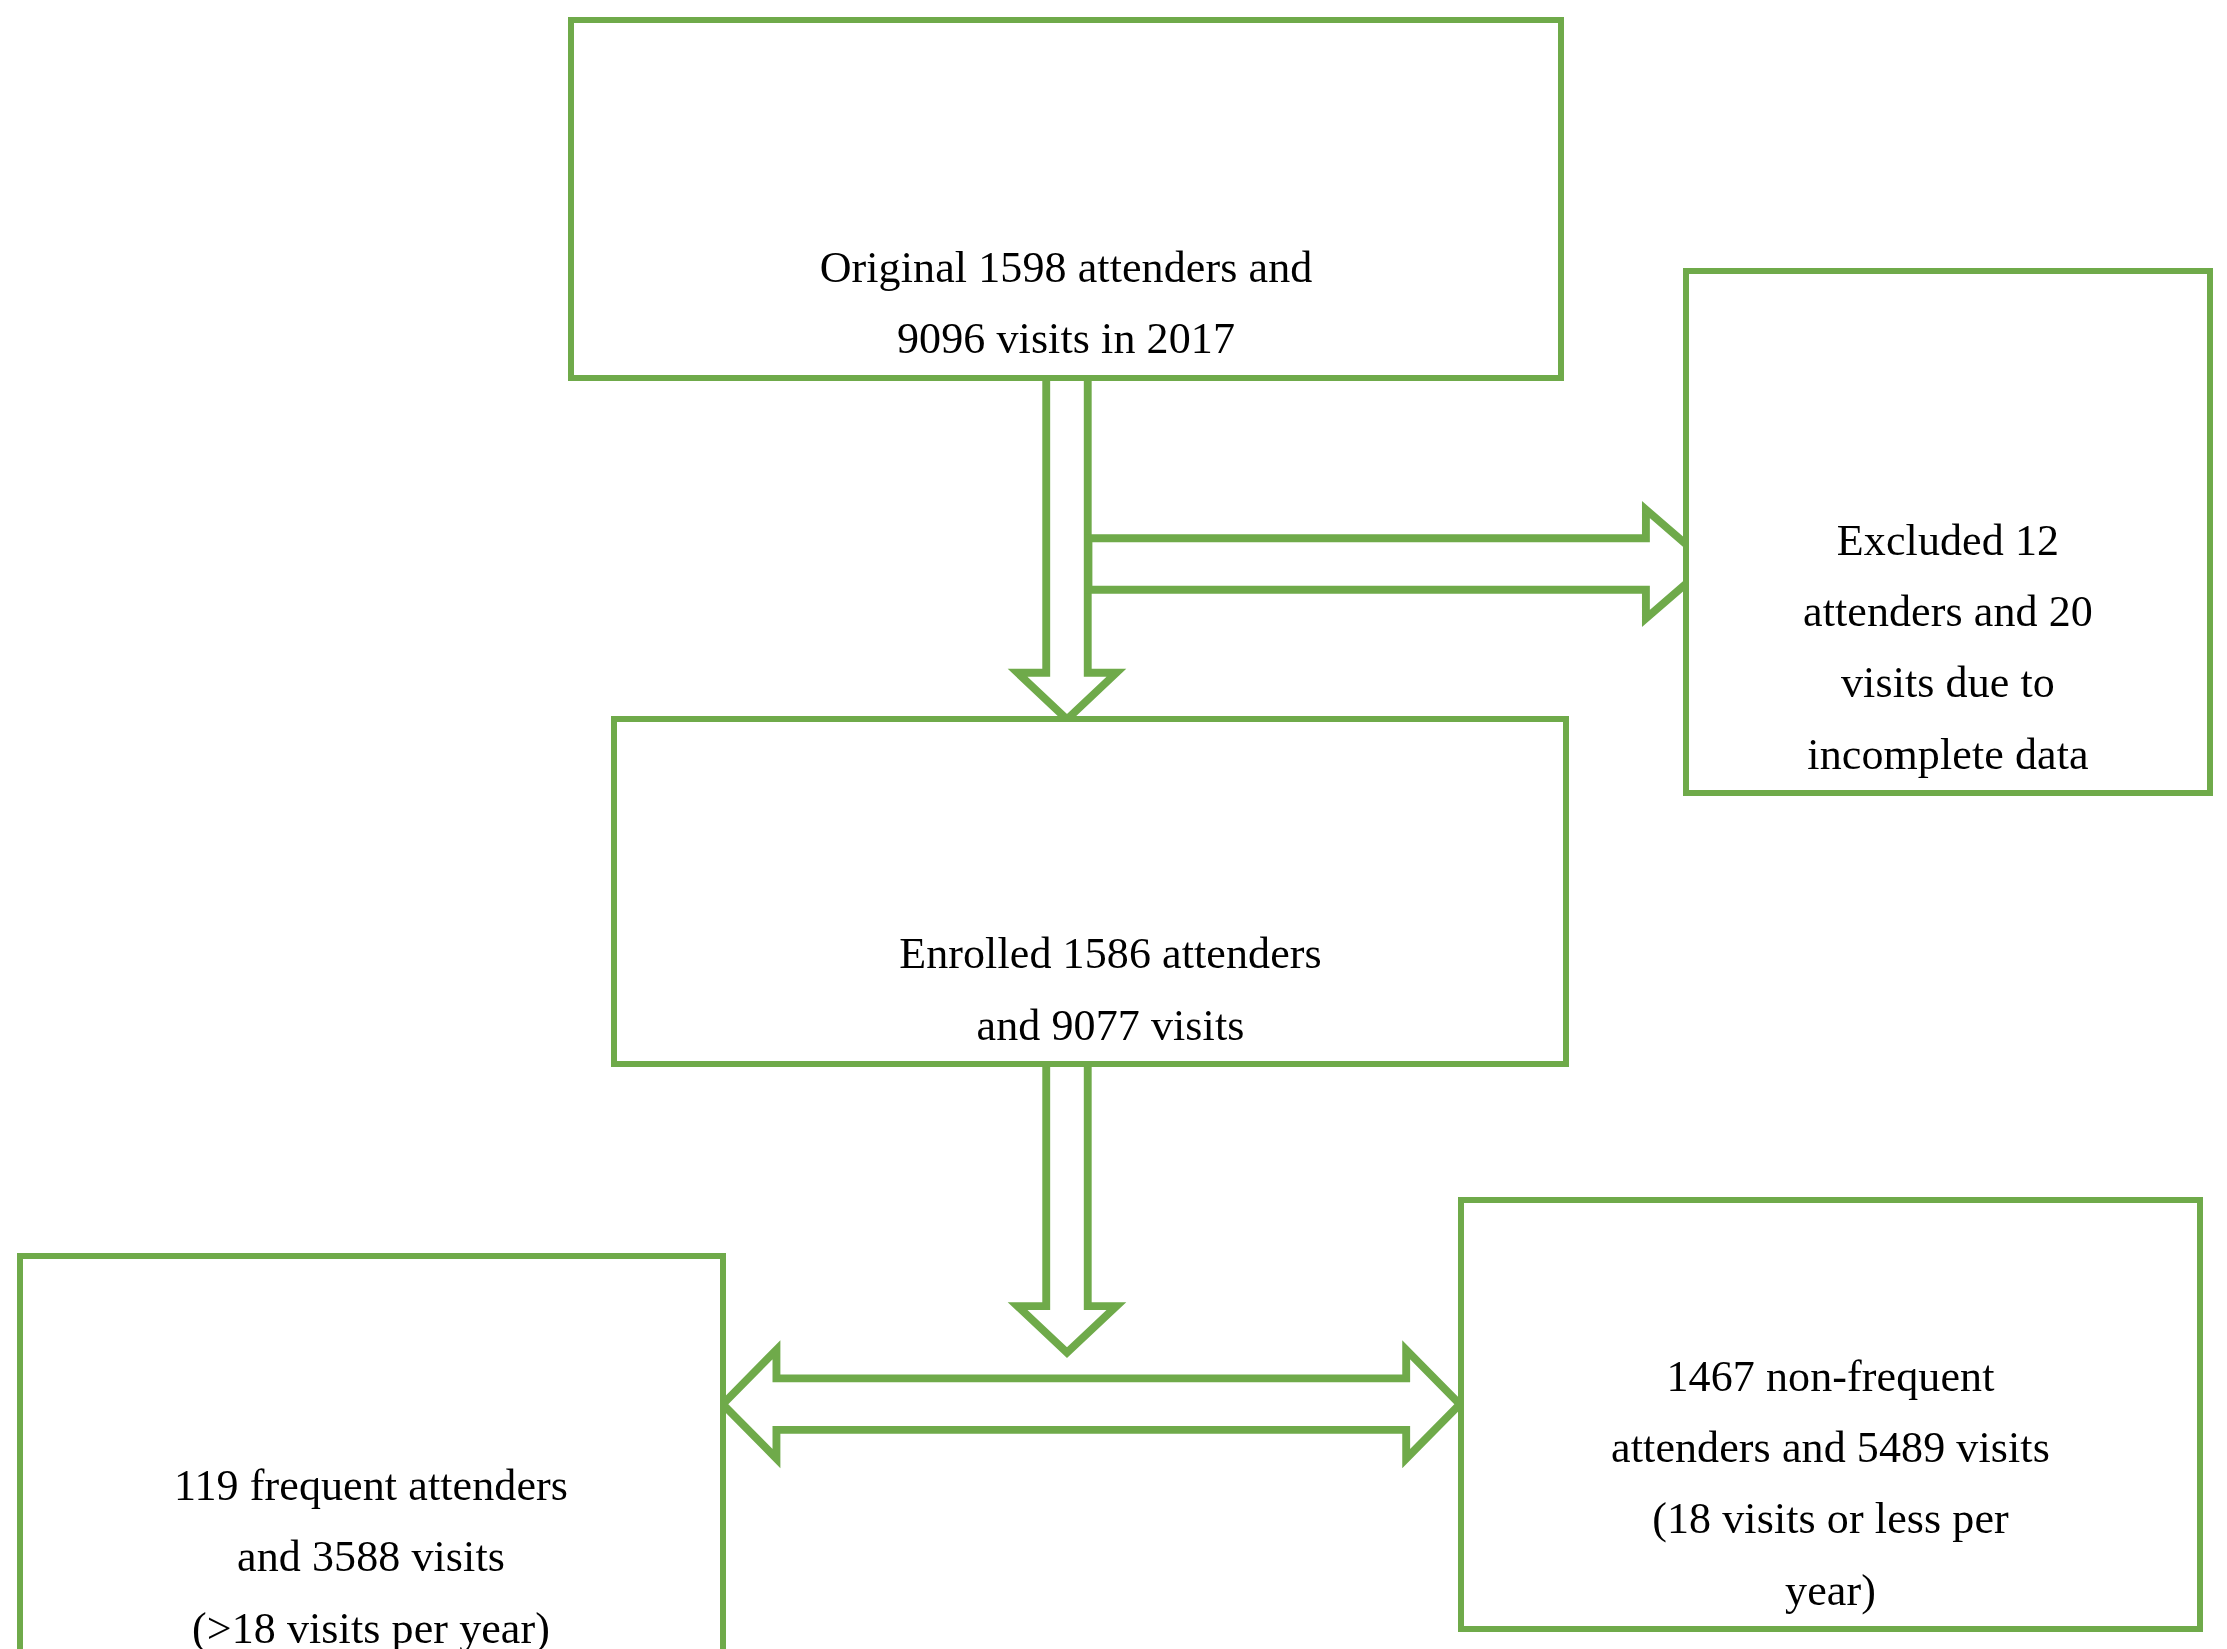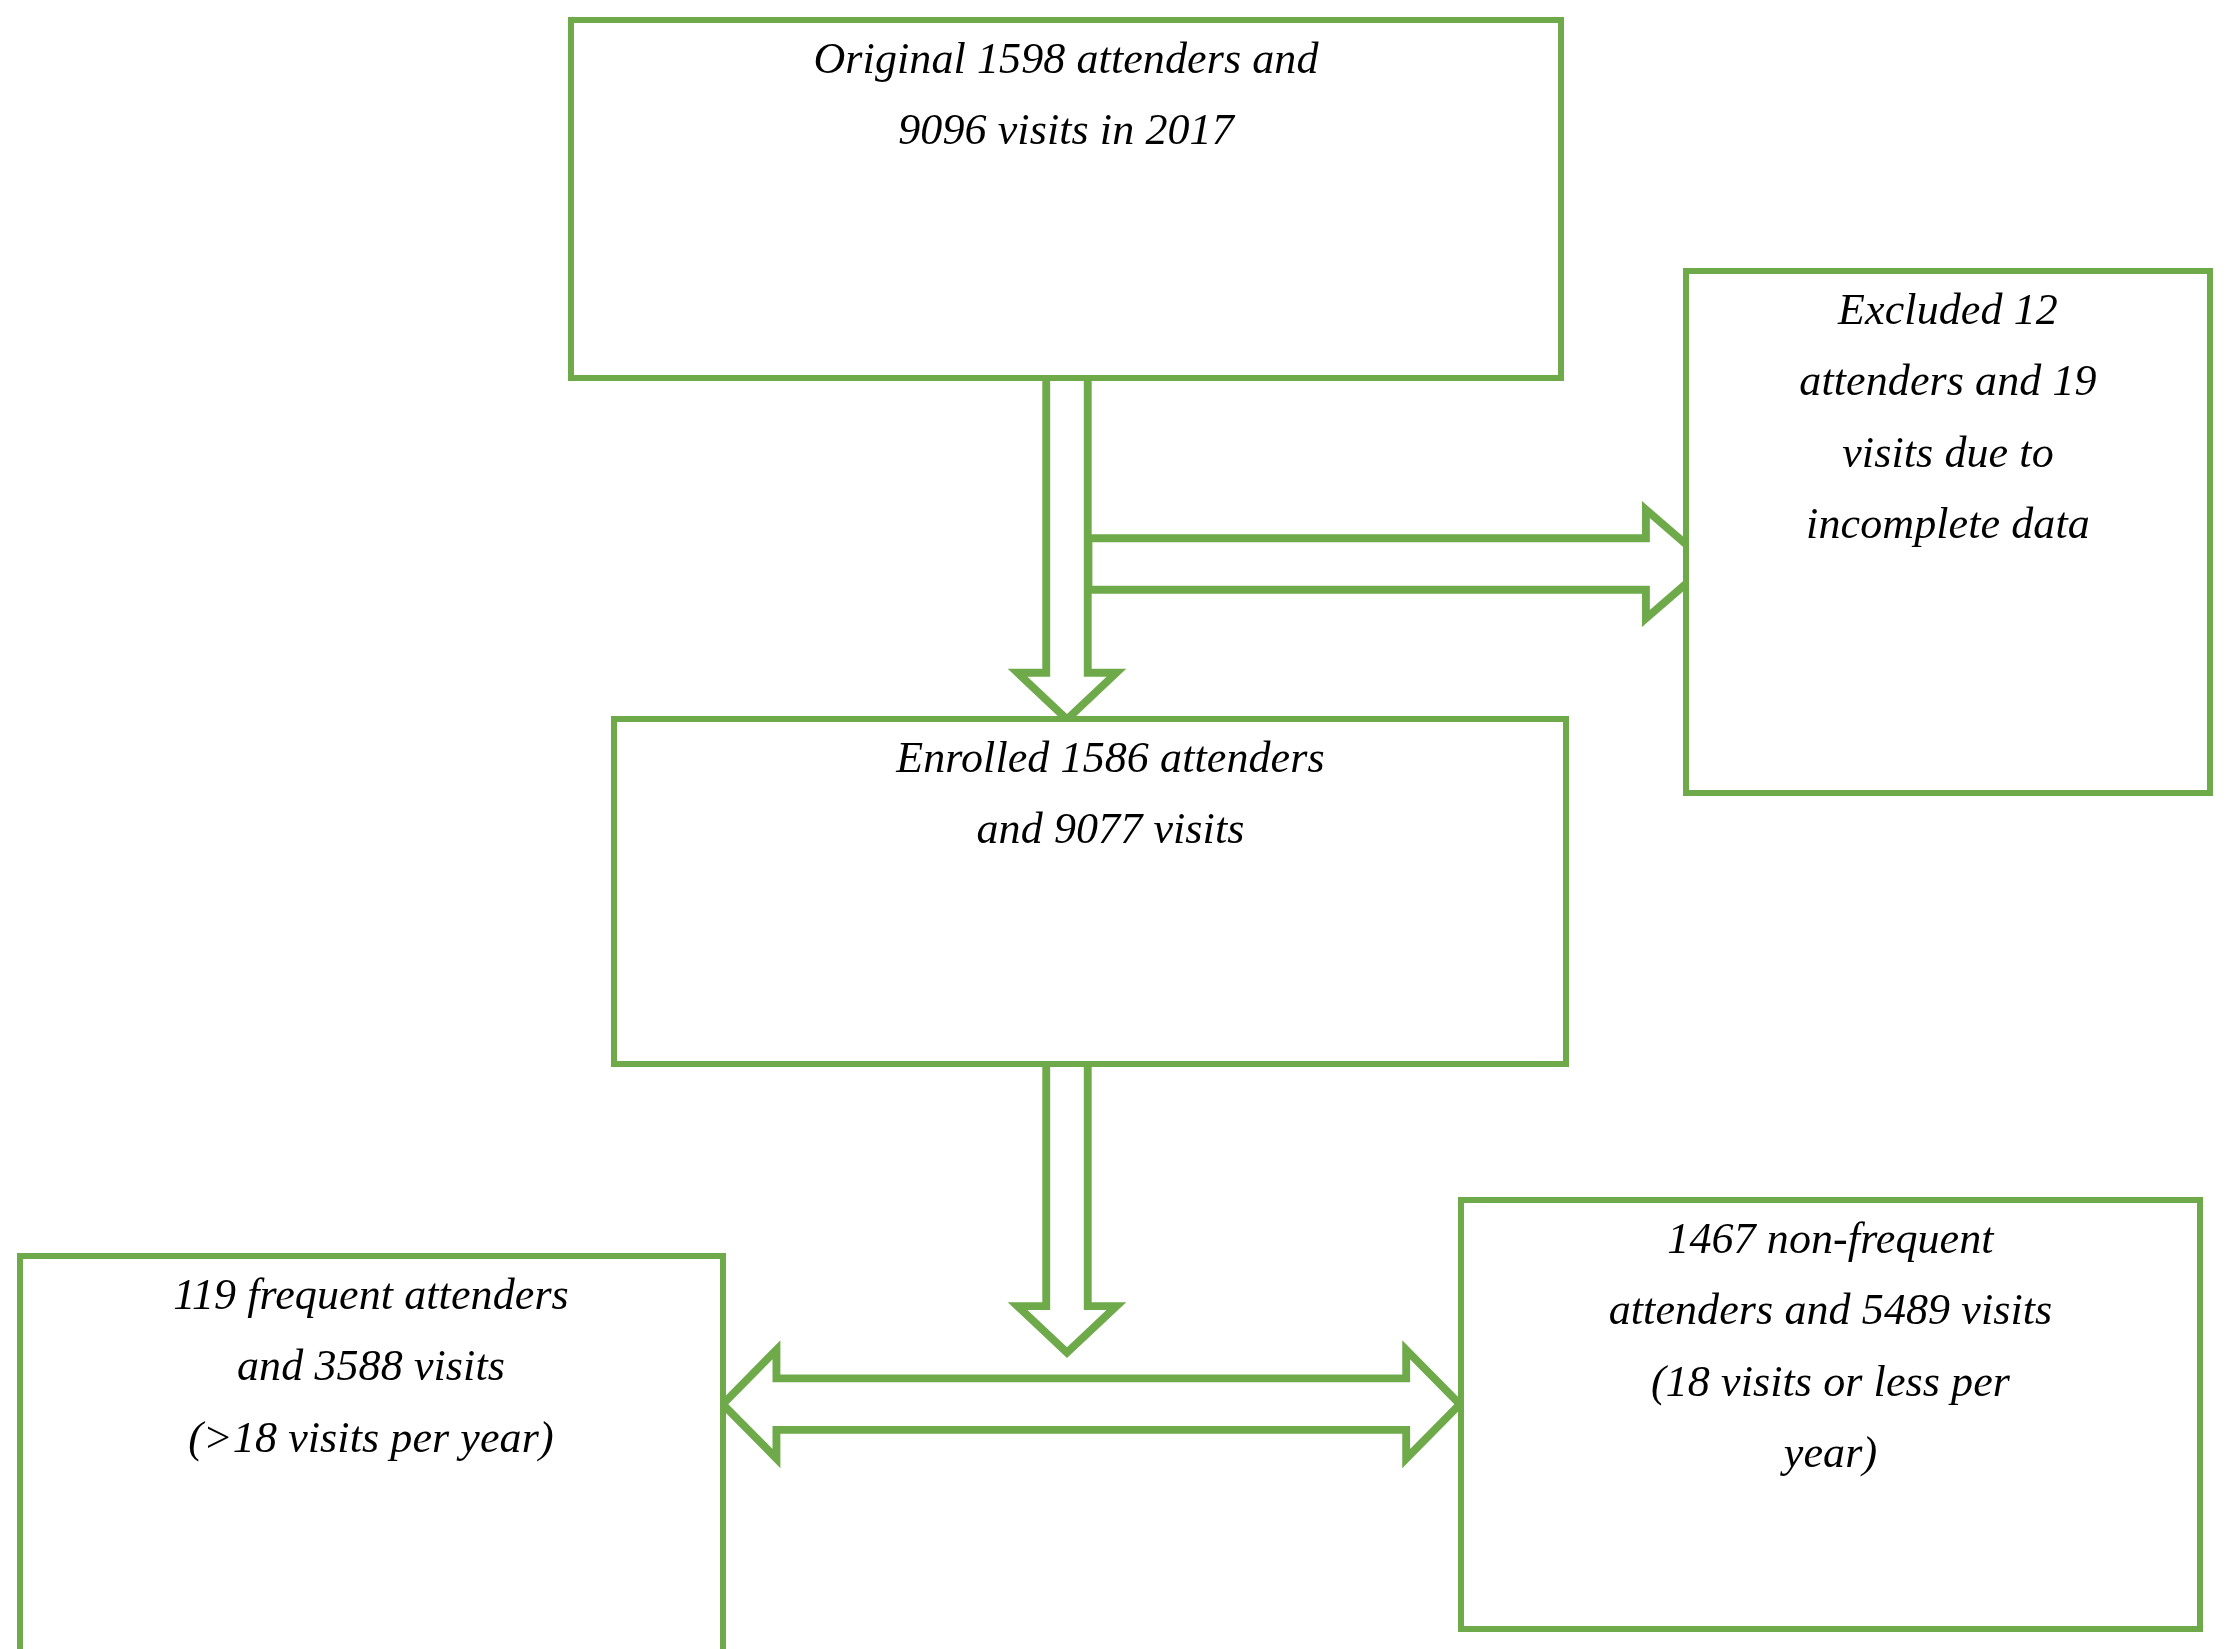--- a/index.html
+++ b/index.html
@@ -15,24 +15,23 @@
     background: #ffffff;
     overflow: hidden;
     font-family: "Liberation Serif", "DejaVu Serif", serif;
   }
   .flow-box {
     position: absolute;
     box-sizing: border-box;
     border: 6.4px solid #6FAA4A;
     background: #ffffff;
     display: flex;
-    align-items: flex-start;
+    align-items: flex-end;
     justify-content: center;
     text-align: center;
-    font-style: italic;
   }
   .box-text {
     color: #000000;
     font-size: 44px;
     line-height: 1.62;
     letter-spacing: 0.1px;
     padding: 0 10px;
     white-space: pre-line;
   }
   .arrow-layer {
@@ -65,21 +64,21 @@
     </svg>
   </div>
 
   <div class="flow-box" style="left:568px; top:16.5px; width:996px; height:364px;">
     <div class="box-text">Original 1598 attenders and
 9096 visits in 2017</div>
   </div>
 
   <div class="flow-box" style="left:1683px; top:268px; width:530px; height:528px;">
     <div class="box-text">Excluded 12
-attenders and 19
+attenders and 20
 visits due to
 incomplete data</div>
   </div>
 
   <div class="flow-box" style="left:611px; top:716px; width:958px; height:351px;padding-left:41px;">
     <div class="box-text">Enrolled 1586 attenders
 and 9077 visits</div>
   </div>
 
   <div class="flow-box" style="left:16.5px; top:1213px; width:709px; height:417px;margin-top:40px;">

